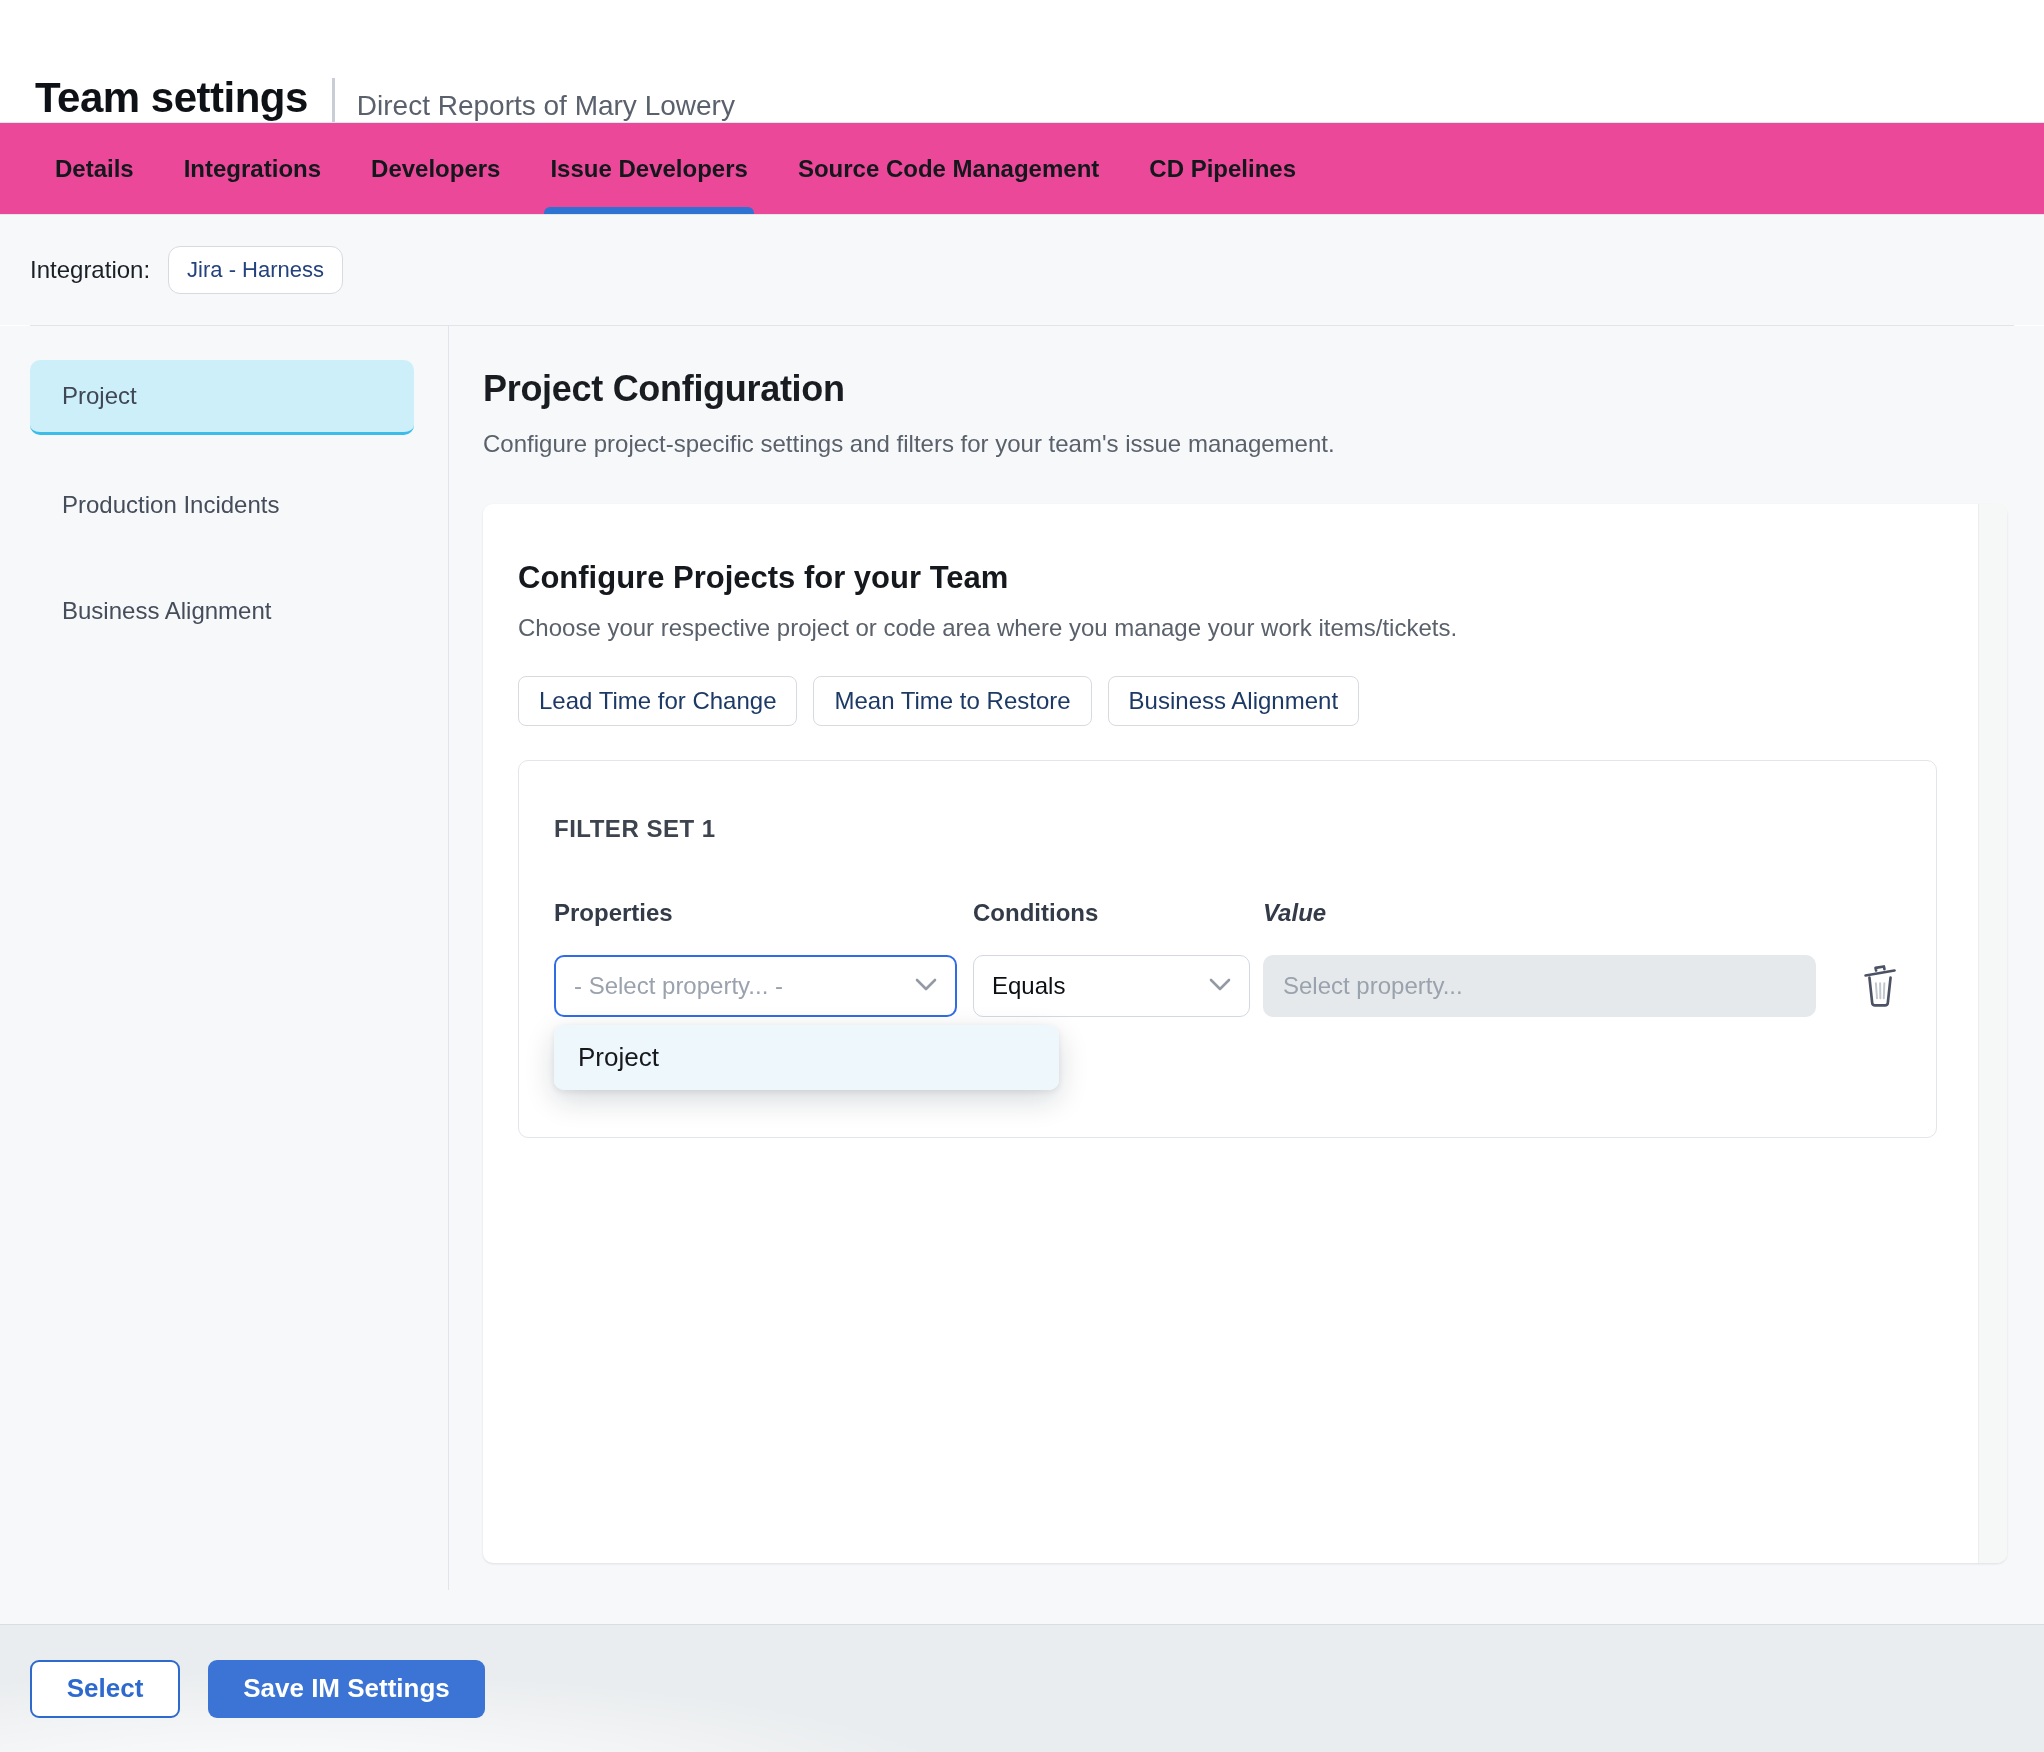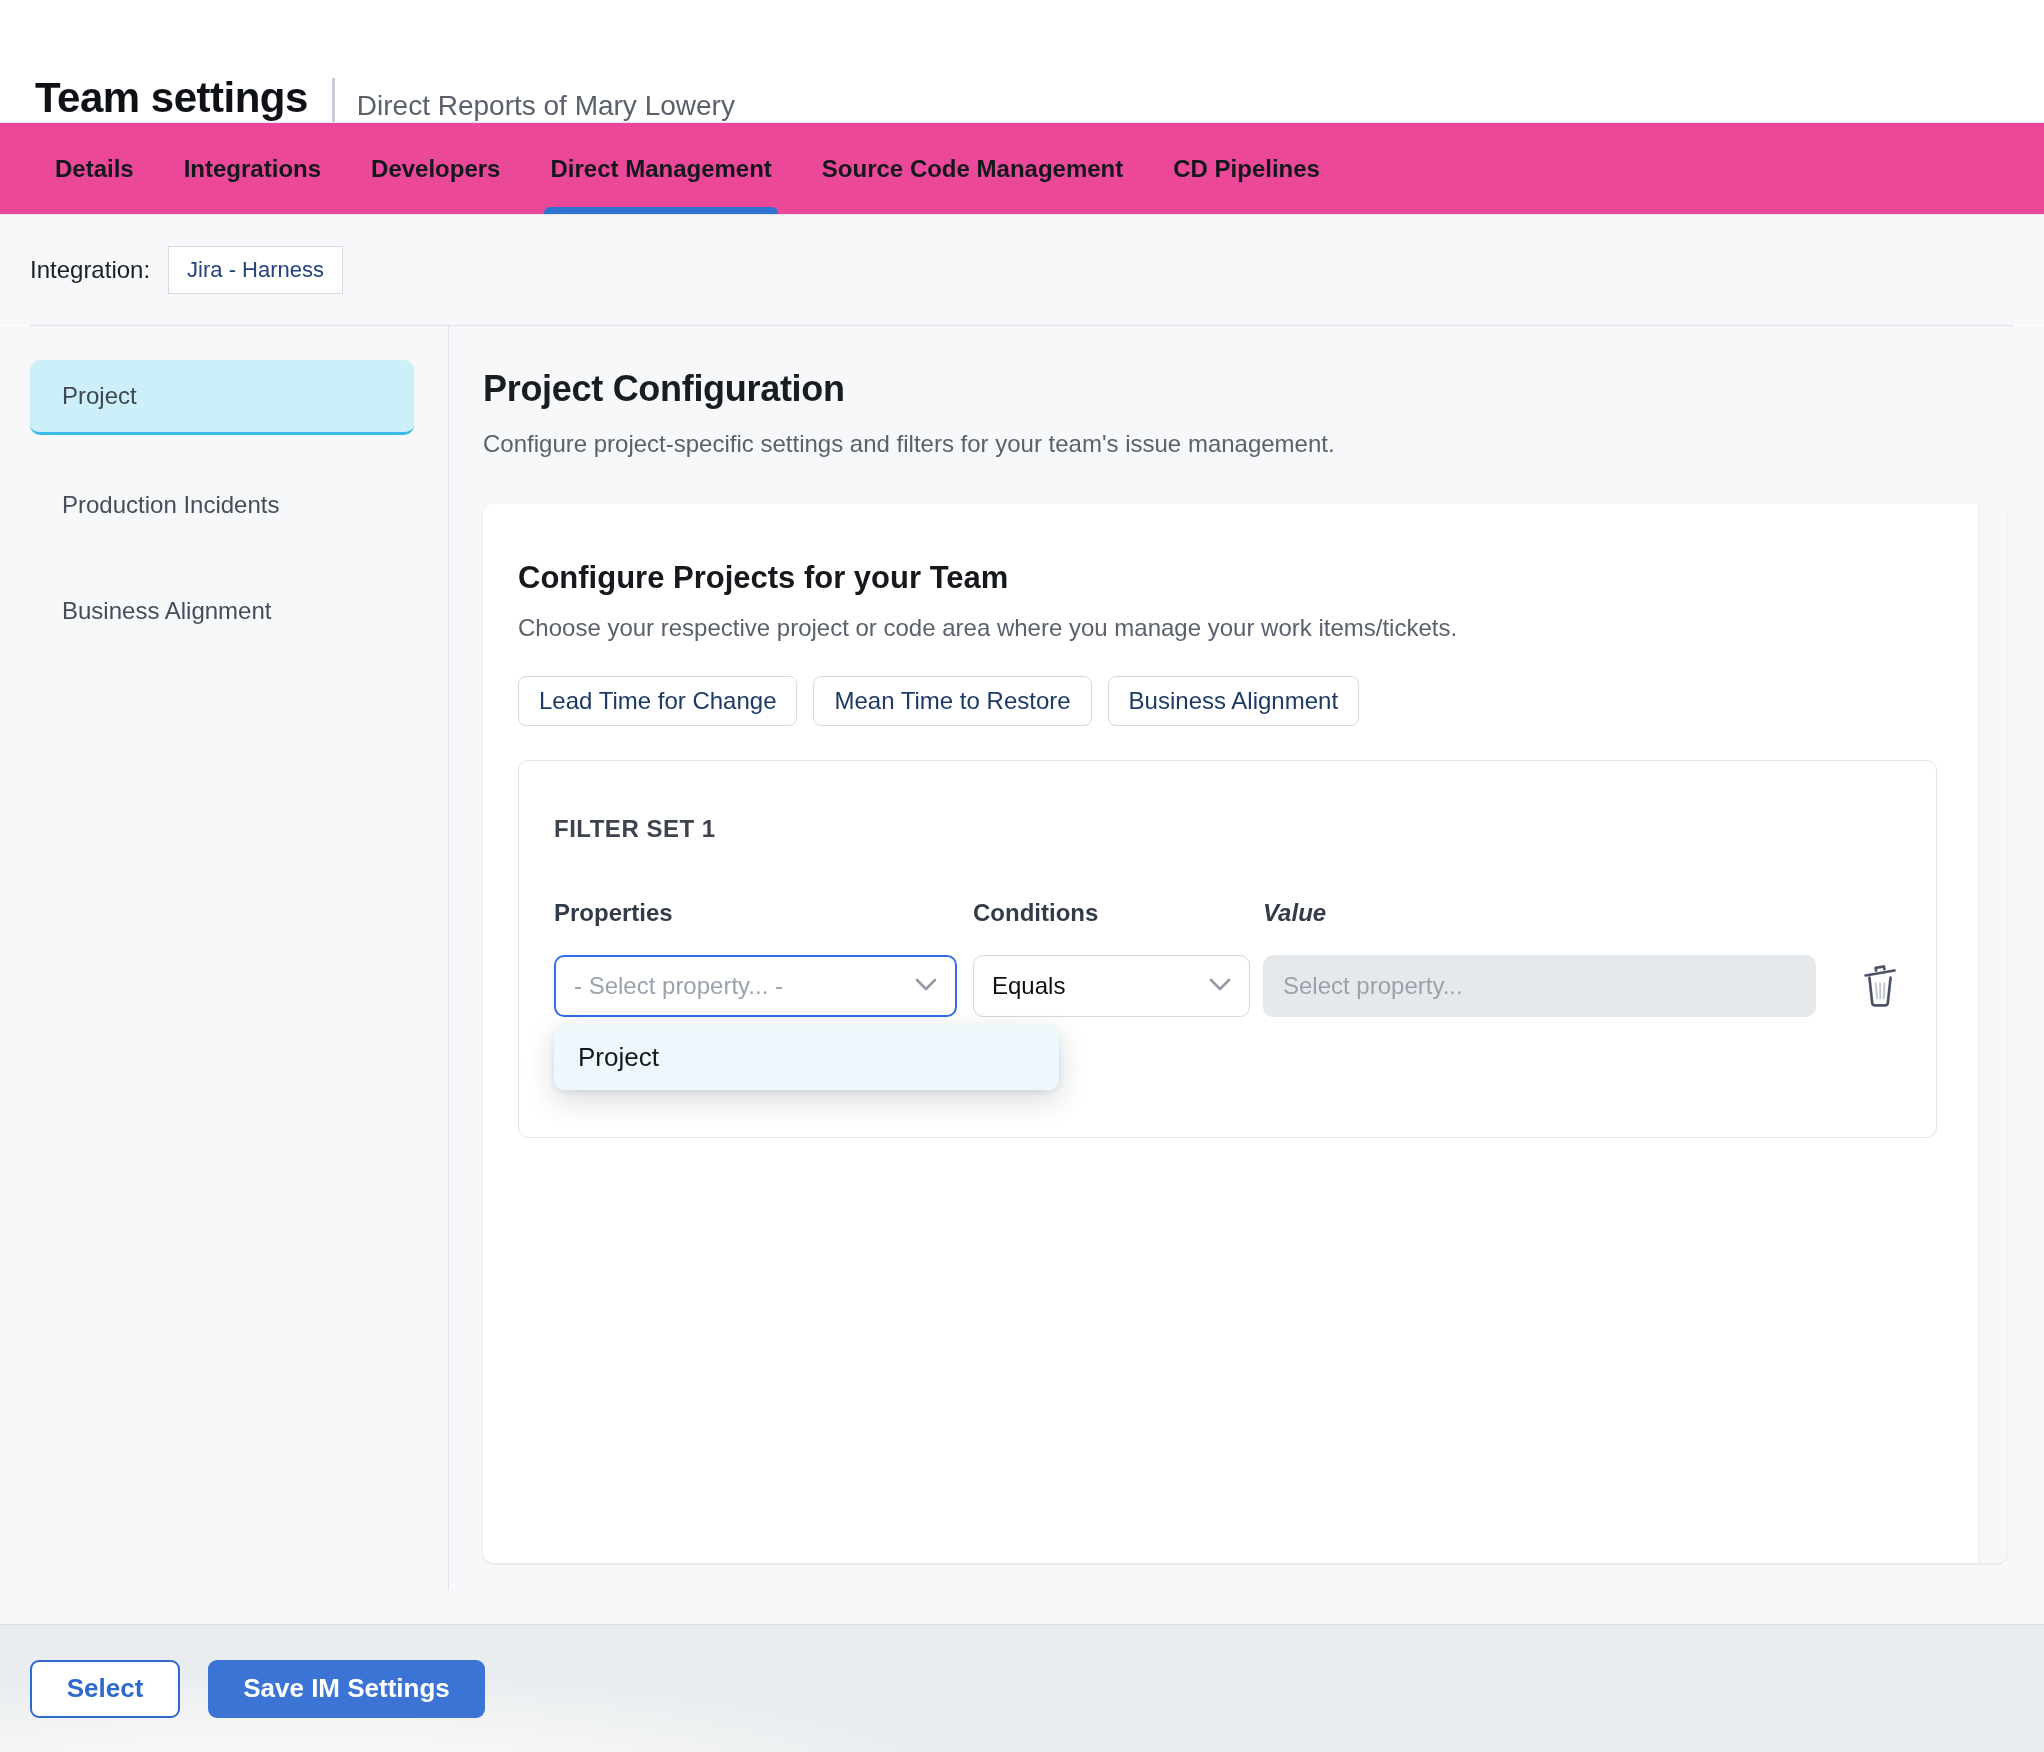--- a/index.html
+++ b/index.html
@@ -22,21 +22,21 @@
   .tab { position:relative; font-size:24px; font-weight:600; color:#14171c;
          height:100%; display:flex; align-items:center; cursor:pointer; }
   .tab.active::after { content:""; position:absolute; left:-6px; right:-6px; bottom:0;
          height:7px; background:#2e72d2; border-radius:6px 6px 0 0; }
 
   
   .integration-row { height:110px; background:#f7f8fa; display:flex; align-items:center;
                      padding:0 30px; gap:18px; }
   .integration-label { font-size:24px; color:#1b1f26; }
   .integration-chip { font-size:22px; font-weight:500; color:#24427d; background:#fff;
-                      border:1px solid #d7dae1; border-radius:0; padding:10px 18px; }
+                      border:1px solid #d7dae1; border-radius:12px; padding:10px 18px; }
   .content-divider { border-top:1px solid #e2e4e9; margin:0 30px; }
 
   
   .content { position:relative; height:1298px; background:#f7f8fa; display:flex; }
   .v-divider { position:absolute; left:448px; top:0; width:1px; height:1264px; background:#e2e4e9; }
 
   .sidebar { width:448px; padding:34px 34px 0 30px; flex-shrink:0; }
   .side-item { font-size:24px; color:#454d5a; padding:22px 32px; margin-bottom:34px;
                border-radius:10px; cursor:pointer; }
   .side-item.selected { background:#cdeff9; border-bottom:3px solid #3cbde9; color:#3f4754; }
@@ -104,21 +104,21 @@
 <div class="header">
   <div class="page-title">Team settings</div>
   <div class="title-sep"></div>
   <div class="page-subtitle">Direct Reports of Mary Lowery</div>
 </div>
 
 <div class="tabbar">
   <div class="tab">Details</div>
   <div class="tab">Integrations</div>
   <div class="tab">Developers</div>
-  <div class="tab active">Direct Management</div>
+  <div class="tab active">Issue Developers</div>
   <div class="tab">Source Code Management</div>
   <div class="tab">CD Pipelines</div>
 </div>
 
 <div class="integration-row">
   <span class="integration-label">Integration:</span>
   <span class="integration-chip">Jira - Harness</span>
 </div>
 <div class="content-divider"></div>
 

